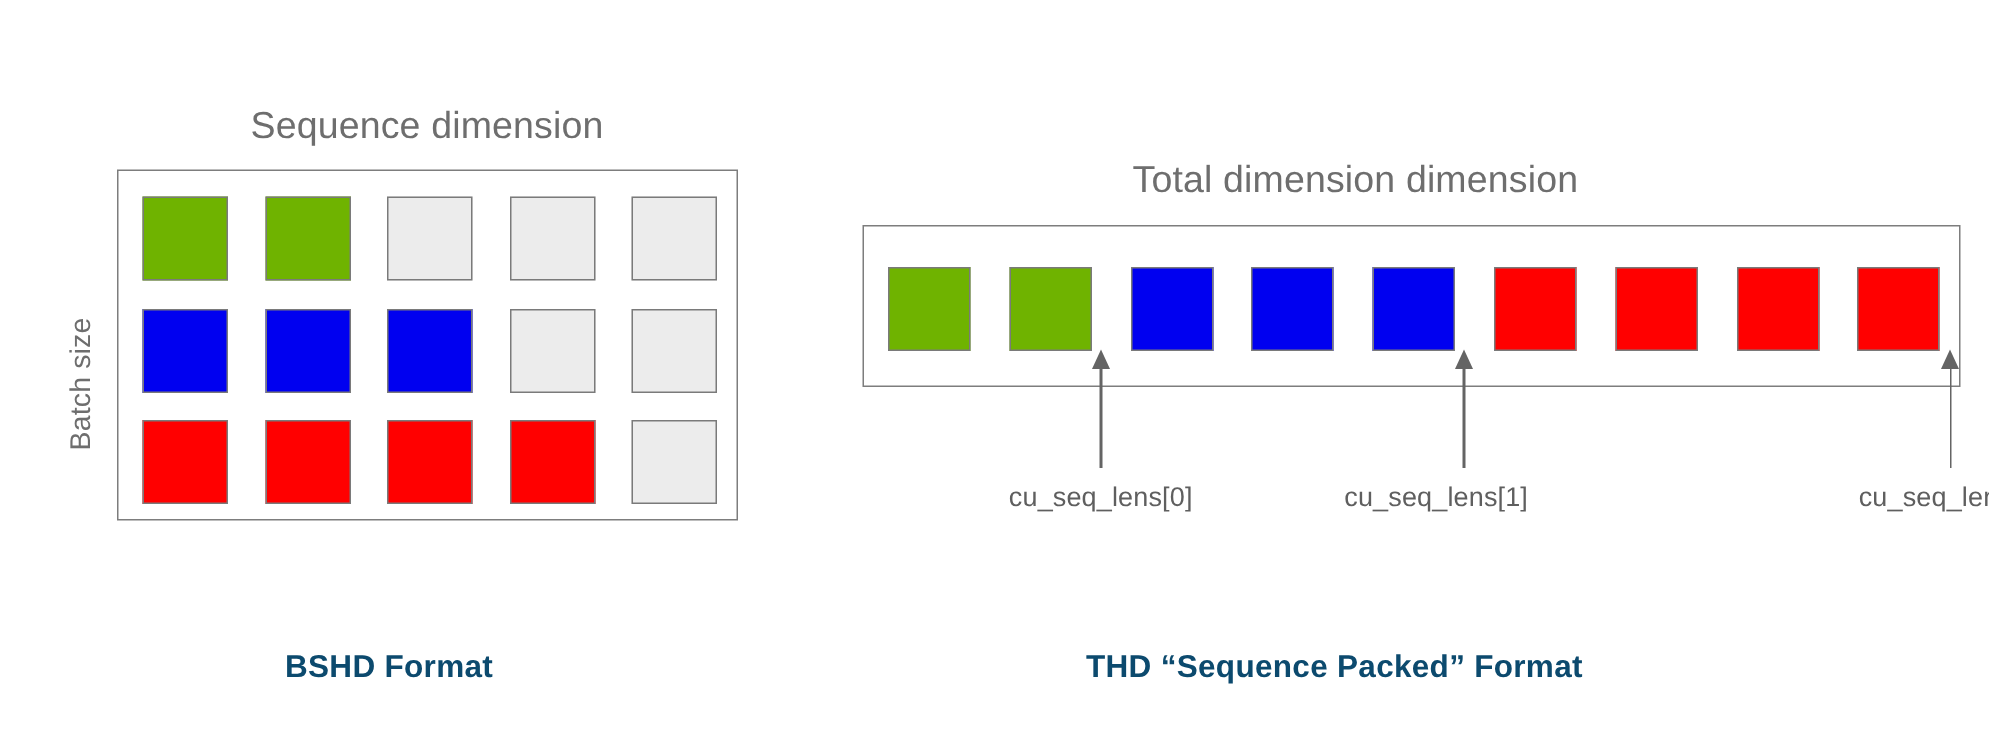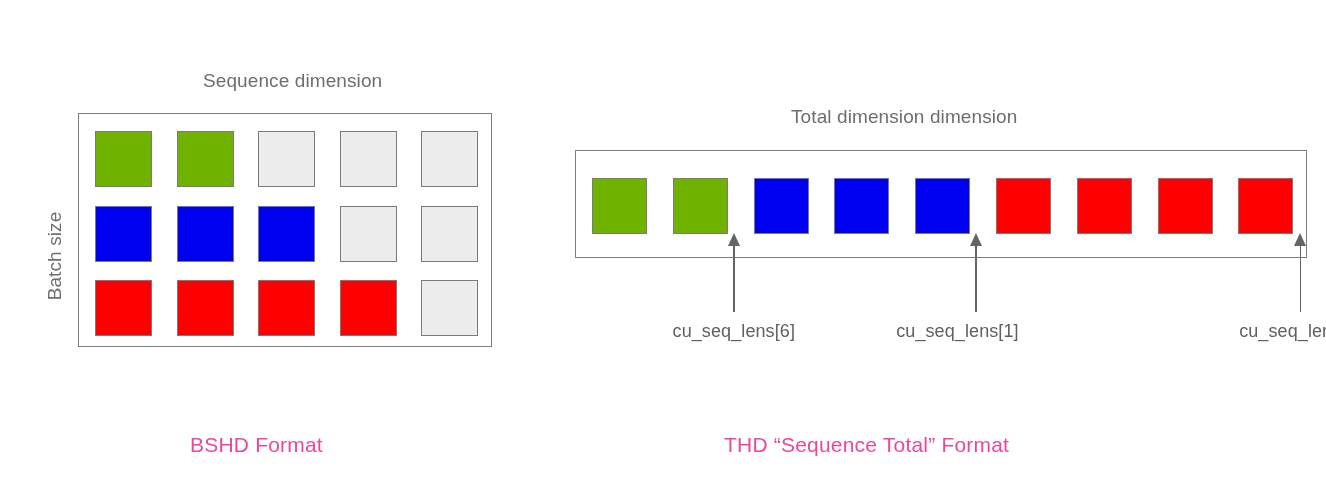--- a/index.html
+++ b/index.html
@@ -18,40 +18,39 @@
   .stage {
     position: absolute;
     left: 0; top: 0;
     width: 1326px;
     height: 500px;
   }
 
   
   .axis-title {
     position: absolute;
-    font-size: 19px;
+    font-size: 25px;
     color: #6e6e6e;
     white-space: nowrap;
     letter-spacing: 0.1px;
-    margin-left: 36px;
   }
   .side-title {
     position: absolute;
     font-size: 19px;
     color: #6e6e6e;
     white-space: nowrap;
     transform-origin: 50% 50%;
     transform: rotate(-90deg);
     letter-spacing: 0.1px;
   }
   .caption {
     position: absolute;
     font-size: 21px;
-    font-weight: normal;
-    color: #ec4899;
+    font-weight: bold;
+    color: #0c4a6e;
     white-space: nowrap;
     letter-spacing: 0.2px;
   }
   .arrow-label {
     position: absolute;
     font-size: 18px;
     color: #5f5f5f;
     white-space: nowrap;
     letter-spacing: 0.1px;
   }
@@ -143,29 +142,29 @@
           <div class="cell" style="left: 581.6px; top: 27px; width: 55px; height: 56px; background: rgb(255, 0, 0);"></div>
           <div class="cell" style="left: 662.4px; top: 27px; width: 55px; height: 56px; background: rgb(255, 0, 0);"></div>
         </div>
     </div>
 
     <div id="thd-markers">
         <div class="arrow" style="left: 723.8px; top: 233px; width: 20px; height: 79px;">
           <div class="head"></div>
           <div class="shaft" style="top: 11px; height: 68px;"></div>
         </div>
-        <div class="arrow-label" style="left: 653.8px; top: 321px; width: 160px; text-align: center;">cu_seq_lens[6]</div>
+        <div class="arrow-label" style="left: 653.8px; top: 321px; width: 160px; text-align: center;">cu_seq_lens[0]</div>
         <div class="arrow" style="left: 966.2px; top: 233px; width: 20px; height: 79px;">
           <div class="head"></div>
           <div class="shaft" style="top: 11px; height: 68px;"></div>
         </div>
         <div class="arrow-label" style="left: 896.2px; top: 321px; width: 160px; ">cu_seq_lens[1]</div>
         <div class="arrow" style="left: 1290.4px; top: 233px; width: 20px; height: 79px;">
           <div class="head"></div>
           <div class="shaft" style="top: 11px; height: 68px;"></div>
         </div>
         <div class="arrow-label" style="left: 1220.4px; top: 321px; width: 160px; text-align: center;">cu_seq_lens[2]</div>
       </div>
 
-    <div class="caption" style="left:724px; top:433px;">THD “Sequence Total” Format</div>
+    <div class="caption" style="left:724px; top:433px;">THD “Sequence Packed” Format</div>
   </div>
 
 </div>
 
 </body></html>

